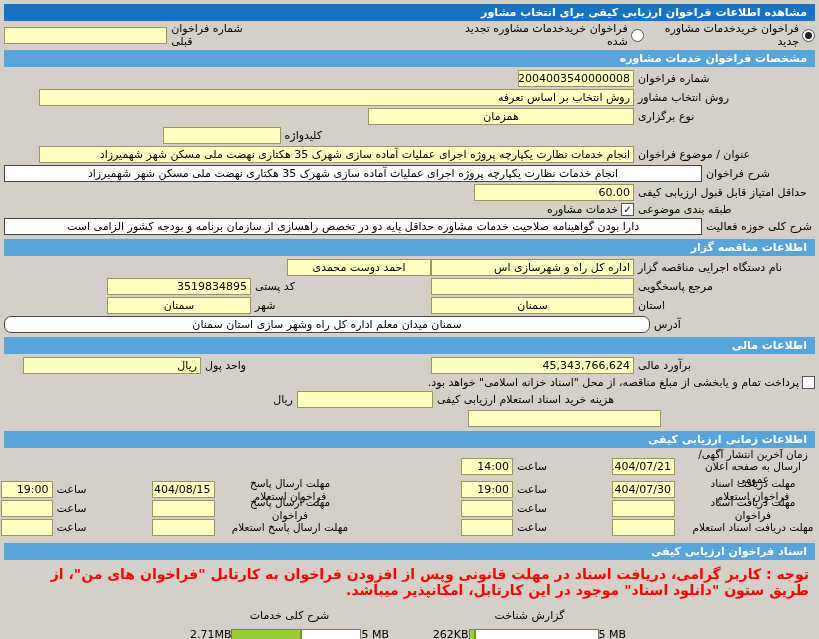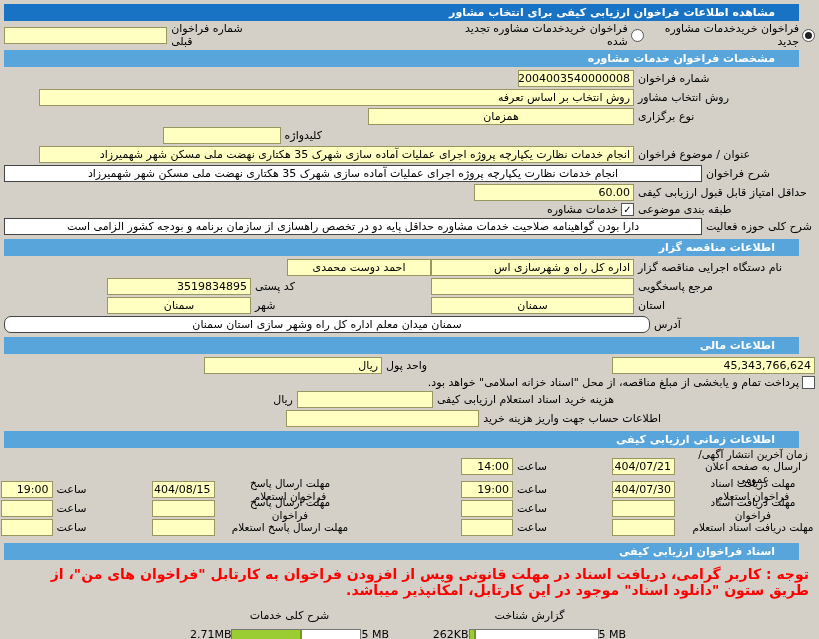--- a/index.html
+++ b/index.html
@@ -4,23 +4,23 @@
 <style>
   html,body{margin:0;padding:0;}
   body{
     width:819px;height:639px;overflow:hidden;
     background:#d4d0c8;
     font-family:"DejaVu Sans",sans-serif;
     font-size:11px;color:#000;
     direction:rtl;
   }
   .bar{
-    margin:4px 20px 3px 4px;height:17px;line-height:17px;
+    margin:4px 4px 3px 4px;height:17px;line-height:17px;
     color:#fff;font-weight:bold;font-size:11px;
-    padding:0 24px;box-sizing:border-box;
+    padding:0 8px;box-sizing:border-box;
   }
   .bar.main{background:#1873c4;}
   .bar.sec{background:#58a5dc;}
   .frow{display:flex;direction:rtl;align-items:center;margin:2px 0;padding:0 4px;box-sizing:border-box;}
   .lb{width:181px;flex:0 0 181px;text-align:left;padding-left:4px;box-sizing:border-box;}
   .lb2{width:113px;flex:0 0 113px;text-align:left;padding-left:4px;box-sizing:border-box;}
   .lb3{width:165px;flex:0 0 165px;text-align:left;padding-left:4px;box-sizing:border-box;}
   .lbx{text-align:left;padding-left:4px;}
   .f{
     height:15px;background:#ffffc2;border:1px solid #97975f;
@@ -130,35 +130,35 @@
   <div class="f w136 center">سمنان</div>
 </div>
 <div class="frow">
   <span class="lb3">آدرس</span>
   <div class="fw w642">سمنان میدان معلم اداره کل راه وشهر سازی استان سمنان</div>
 </div>
 
 <div class="bar sec">اطلاعات مالی</div>
 
 <div class="frow">
+  <span class="lb">برآورد مالی</span>
   <div class="f w195">45,343,766,624</div>
   <span class="lbx" style="width:230px;flex:0 0 230px;box-sizing:border-box;">واحد پول</span>
   <div class="f w170">ریال</div>
 </div>
 <div class="frow">
   <span class="cb"></span>
   <span>پرداخت تمام و یابخشی از مبلغ مناقصه، از محل "اسناد خزانه اسلامی" خواهد بود.</span>
 </div>
 <div class="frow" style="padding-right:205px;">
   <span class="lbx">هزینه خرید اسناد استعلام ارزیابی کیفی</span>
   <div class="f w128"></div>
   <span style="margin-right:4px;">ریال</span>
 </div>
 <div class="frow" style="padding-right:158px;">
-  <span class="lbx">اطلاعات حساب جهت واریز هزینه خرید</span>
   <div class="f w185"></div>
 </div>
 
 <div class="bar sec">اطلاعات زمانی ارزیابی کیفی</div>
 
 <div class="sched">
   <div class="scol">
     <div class="srow tall">
       <span class="slbl">زمان آخرین انتشار آگهی/ارسال به صفحه اعلان عمومی</span>
       <div class="f w55">1404/07/21</div>

